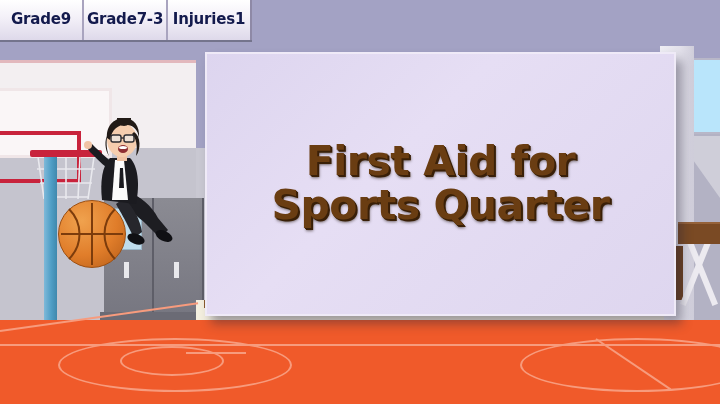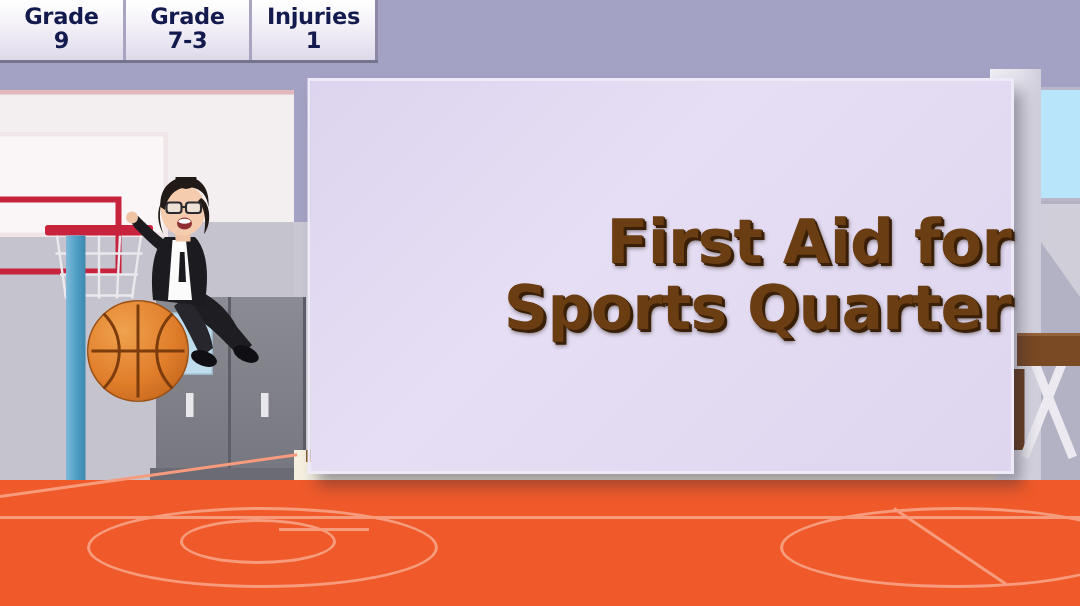--- a/index.html
+++ b/index.html
@@ -159,21 +159,21 @@
     position: absolute; left: 0; top: 0; width: 252px; height: 40px;
     display: flex;
     background: #b9b3d2;
     border-bottom: 2px solid #74748c;
   }
   .meta-cell {
     flex: 1;
     background: linear-gradient(180deg,#ffffff 0%, #f3f0f8 45%, #ded9ea 100%);
     border-right: 2px solid #a9a4bf;
     display: flex;
-    flex-direction: column;
+    flex-direction: row;
     align-items: center;
     justify-content: center;
     line-height: 1.05;
   }
   .meta-cell:last-child { border-right: 2px solid #8e89a6; }
   .meta-label, .meta-value {
     color: #131a4d;
     font-weight: bold;
     font-size: 15px;
     letter-spacing: -0.2px;
@@ -186,21 +186,21 @@
     width: 467px; height: 260px;
     background: linear-gradient(135deg,#ddd5ef 0%, #e6def4 40%, #ded6ef 100%);
     border: 2px solid #efeaf7;
     box-shadow: 6px 8px 10px rgba(40,38,60,0.42);
     display: flex;
     align-items: center;
     justify-content: center;
   }
   .title-text {
     width: 100%;
-    text-align: right;
+    text-align: center;
     color: #6a3d12;
     font-family: "DejaVu Sans", "Liberation Sans", sans-serif;
     font-weight: bold;
     font-size: 41px;
     line-height: 1.07;
     letter-spacing: -0.5px;
     text-shadow:
       1px 1px 0 #3a2008,
       2px 2px 0 #3a2008,
       2px 3px 3px rgba(30,16,4,0.55);

